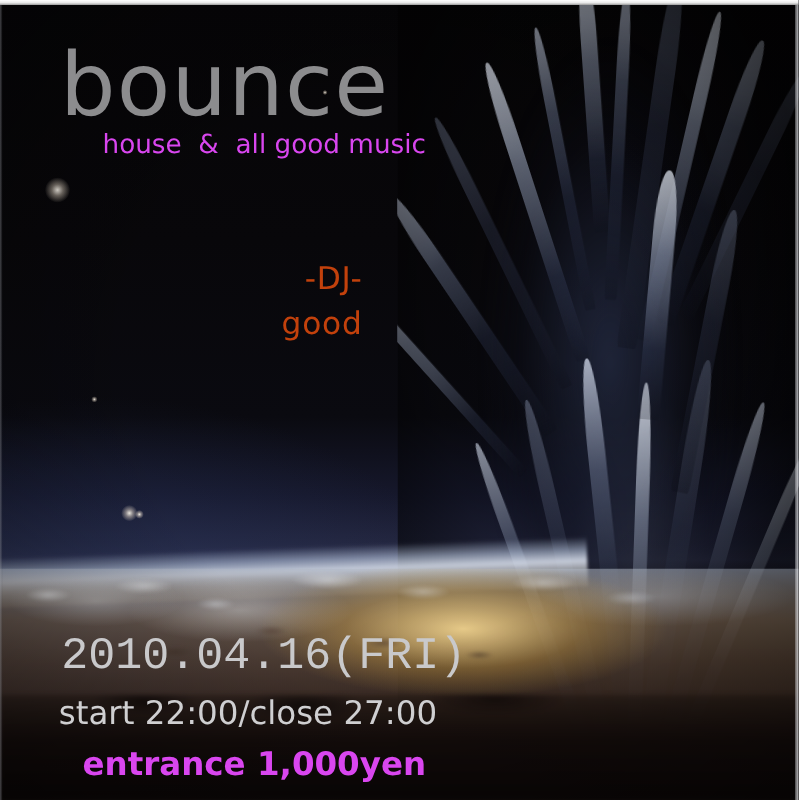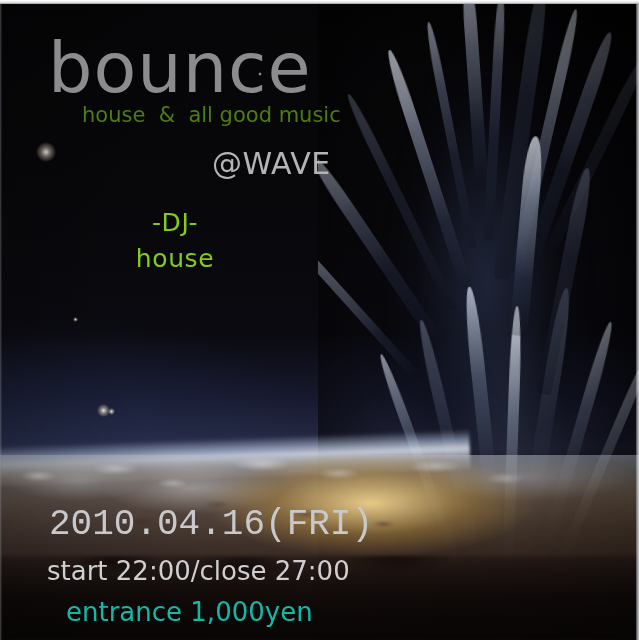--- a/index.html
+++ b/index.html
@@ -181,37 +181,37 @@
     line-height: 78px;
     font-weight: 400;
     letter-spacing: 1px;
     color: #8c8c8e;
   }
   .subtitle {
     left: 82px; top: 102px;
     font-size: 21px;
     line-height: 26px;
     font-weight: 400;
-    color: #4d7c0f;
+    color: #d946ef;
   }
   .venue {
     left: 212px; top: 145px;
     font-size: 30px;
     line-height: 38px;
     font-weight: 400;
     letter-spacing: 0.5px;
     color: #b4b4b6;
   }
 
   .lineup {
     position: absolute;
     left: 60px; top: 205px;
     width: 230px;
-    text-align: center;
-    color: #84cc16;
+    text-align: right;
+    color: #c2410c;
   }
   .lineup-item {
     font-size: 25px;
     line-height: 36px;
     font-weight: 400;
     letter-spacing: 0.6px;
   }
 
   .date-line {
     left: 49px; top: 503px;
@@ -226,22 +226,22 @@
     left: 47px; top: 554px;
     font-size: 26px;
     line-height: 34px;
     font-weight: 400;
     color: #cfcfd1;
   }
   .price-line {
     left: 66px; top: 595px;
     font-size: 26px;
     line-height: 34px;
-    font-weight: 400;
-    color: #14b8a6;
+    font-weight: 700;
+    color: #d946ef;
   }
 </style>
 </head>
 <body>
 
 <div id="flyer">
 
   <div class="layer bg-space"></div>
 
   <div class="layer bg-crystal">
@@ -288,25 +288,24 @@
   <div class="layer frame-left"></div>
   <div class="layer frame-right"></div>
   <div class="layer frame-top"></div>
 
   <div class="content">
 
     <div class="txt title-bounce">bounce</div>
 
     <div class="txt subtitle">house  &amp;  all good music</div>
 
-    <div class="txt venue">@WAVE</div>
 
     <div class="lineup">
       <div class="lineup-item">-DJ-</div>
-      <div class="lineup-item">house</div>
+      <div class="lineup-item">good</div>
     </div>
 
     <div class="txt date-line">2010.04.16(FRI)</div>
 
     <div class="txt time-line">start 22:00/close 27:00</div>
 
     <div class="txt price-line">entrance 1,000yen</div>
 
   </div>
 </div>

